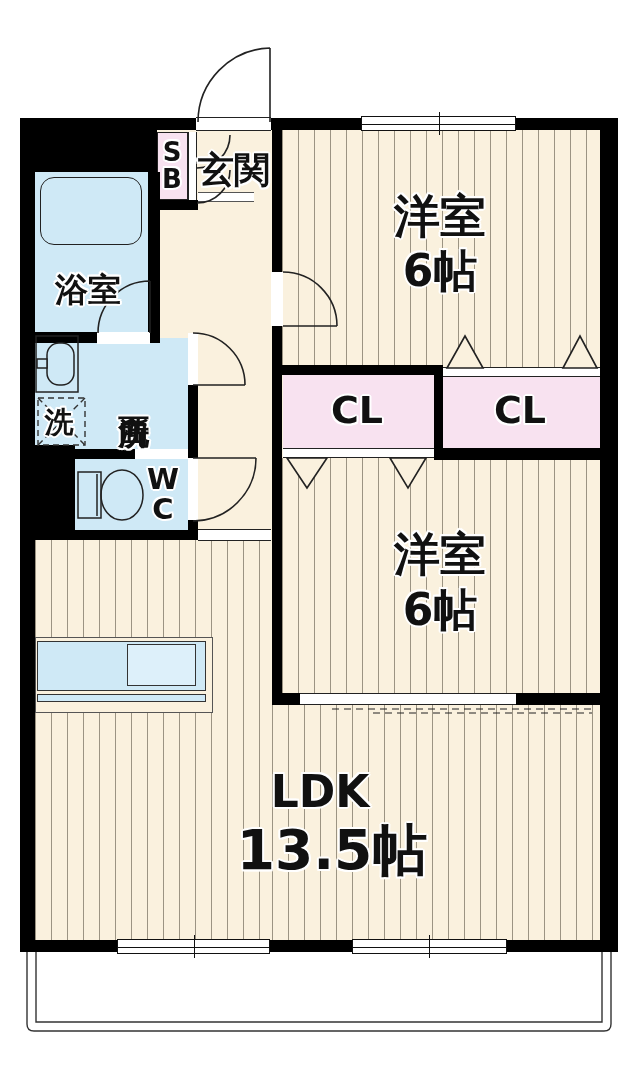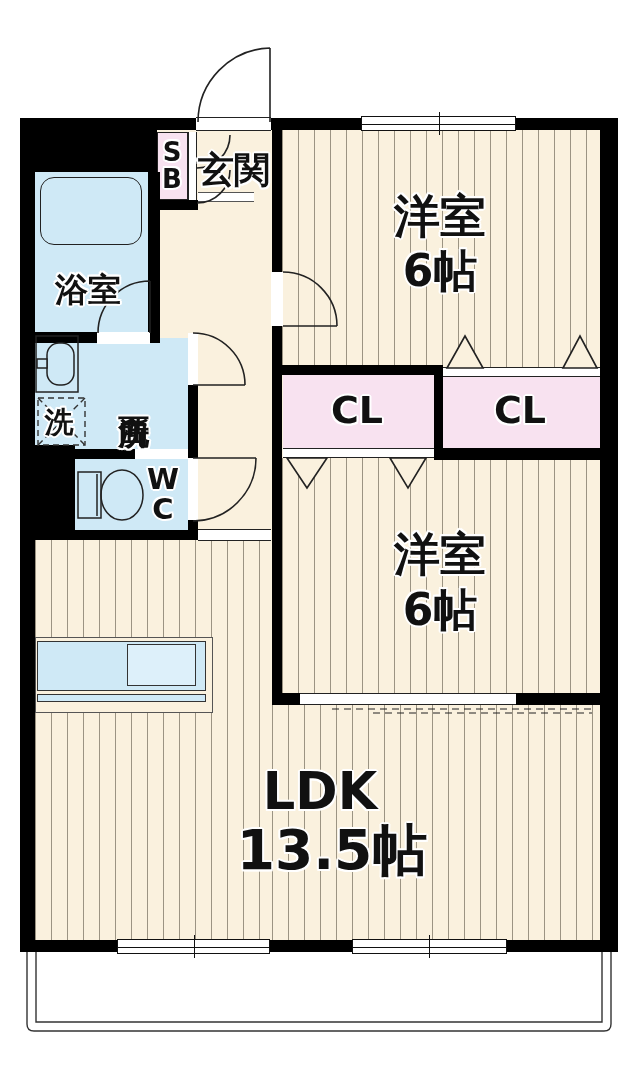--- a/index.html
+++ b/index.html
@@ -159,16 +159,16 @@
   <div class="lbl" style="left:163px;top:494px;font-size:29px;">
     <div>W</div>
     <div>C</div>
   </div>
   <div class="lbl" style="left:357px;top:411px;font-size:38px;">CL</div>
   <div class="lbl" style="left:520px;top:411px;font-size:38px;">CL</div>
   <div class="lbl" style="left:440px;top:216px;font-size:46px;">洋室</div>
   <div class="lbl" style="left:440px;top:271px;font-size:44px;">6帖</div>
   <div class="lbl" style="left:440px;top:554px;font-size:46px;">洋室</div>
   <div class="lbl" style="left:440px;top:610px;font-size:44px;">6帖</div>
-  <div class="lbl" style="left:320px;top:792px;font-size:51px;">LDK</div>
+  <div class="lbl" style="left:320px;top:792px;font-size:44px;">LDK</div>
   <div class="lbl" style="left:322px;top:851px;font-size:55px;padding-left:20px;">13.5帖</div>
 
 </div>
 
 </body></html>

